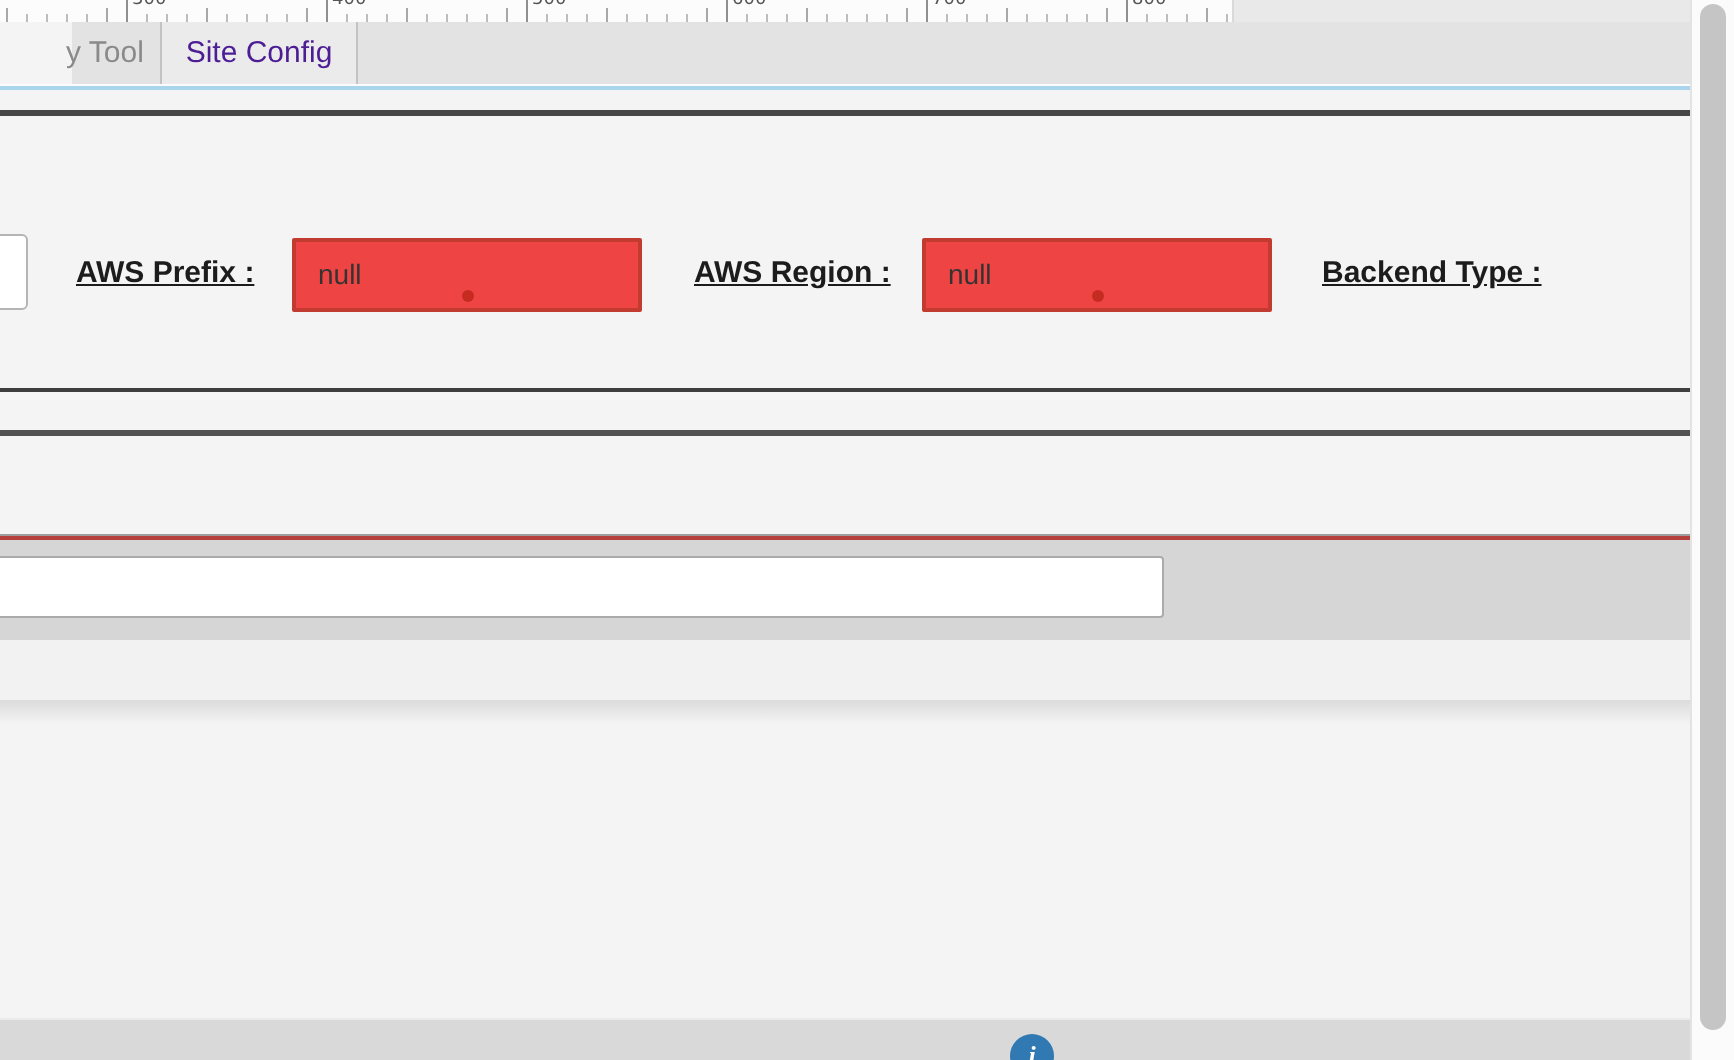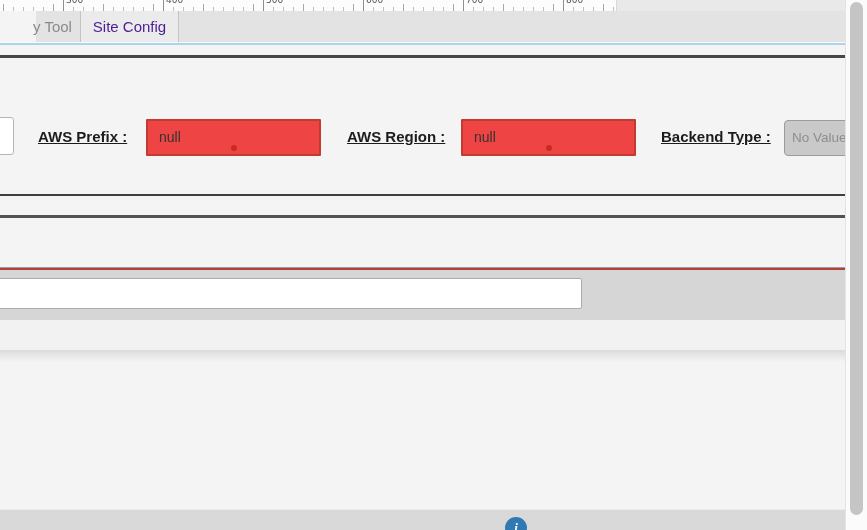--- a/index.html
+++ b/index.html
@@ -162,21 +162,20 @@
     <div class="err-dot"></div>
   </div>
 
   <span class="fld-label lbl-2">AWS Region :</span>
   <div class="err-field f2">
     <input class="err-input" value="null" style="">
     <div class="err-dot"></div>
   </div>
 
   <span class="fld-label lbl-3">Backend Type :</span>
-  <div class="disabled-select">No Value</div>
 
   <div class="gray-band"></div>
   <input class="wide-input" value="" style="">
   <div class="toolbar-band"></div>
   <div class="toolbar-shadow"></div>
 
   <div class="footer-line"></div>
   <div class="footer-band"></div>
   <div class="info-circle">
     <span>i</span>

